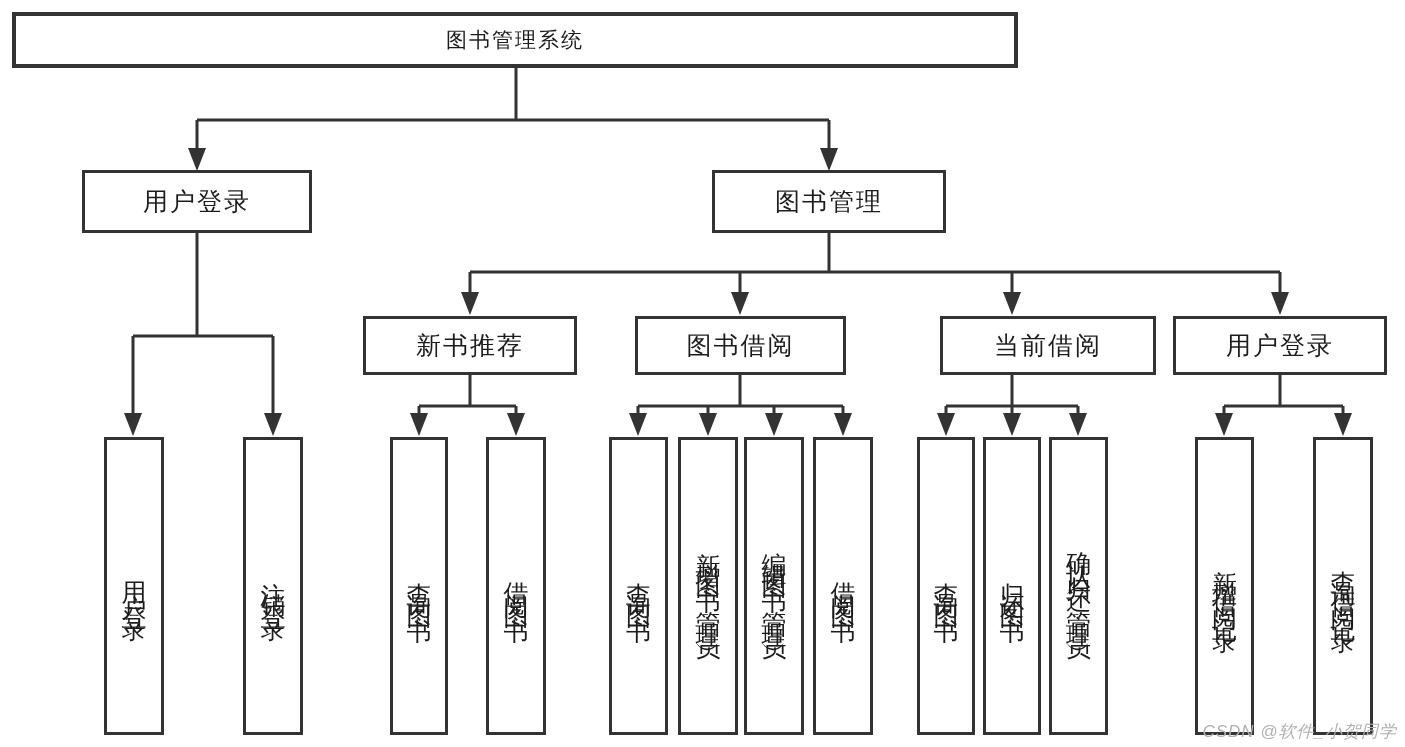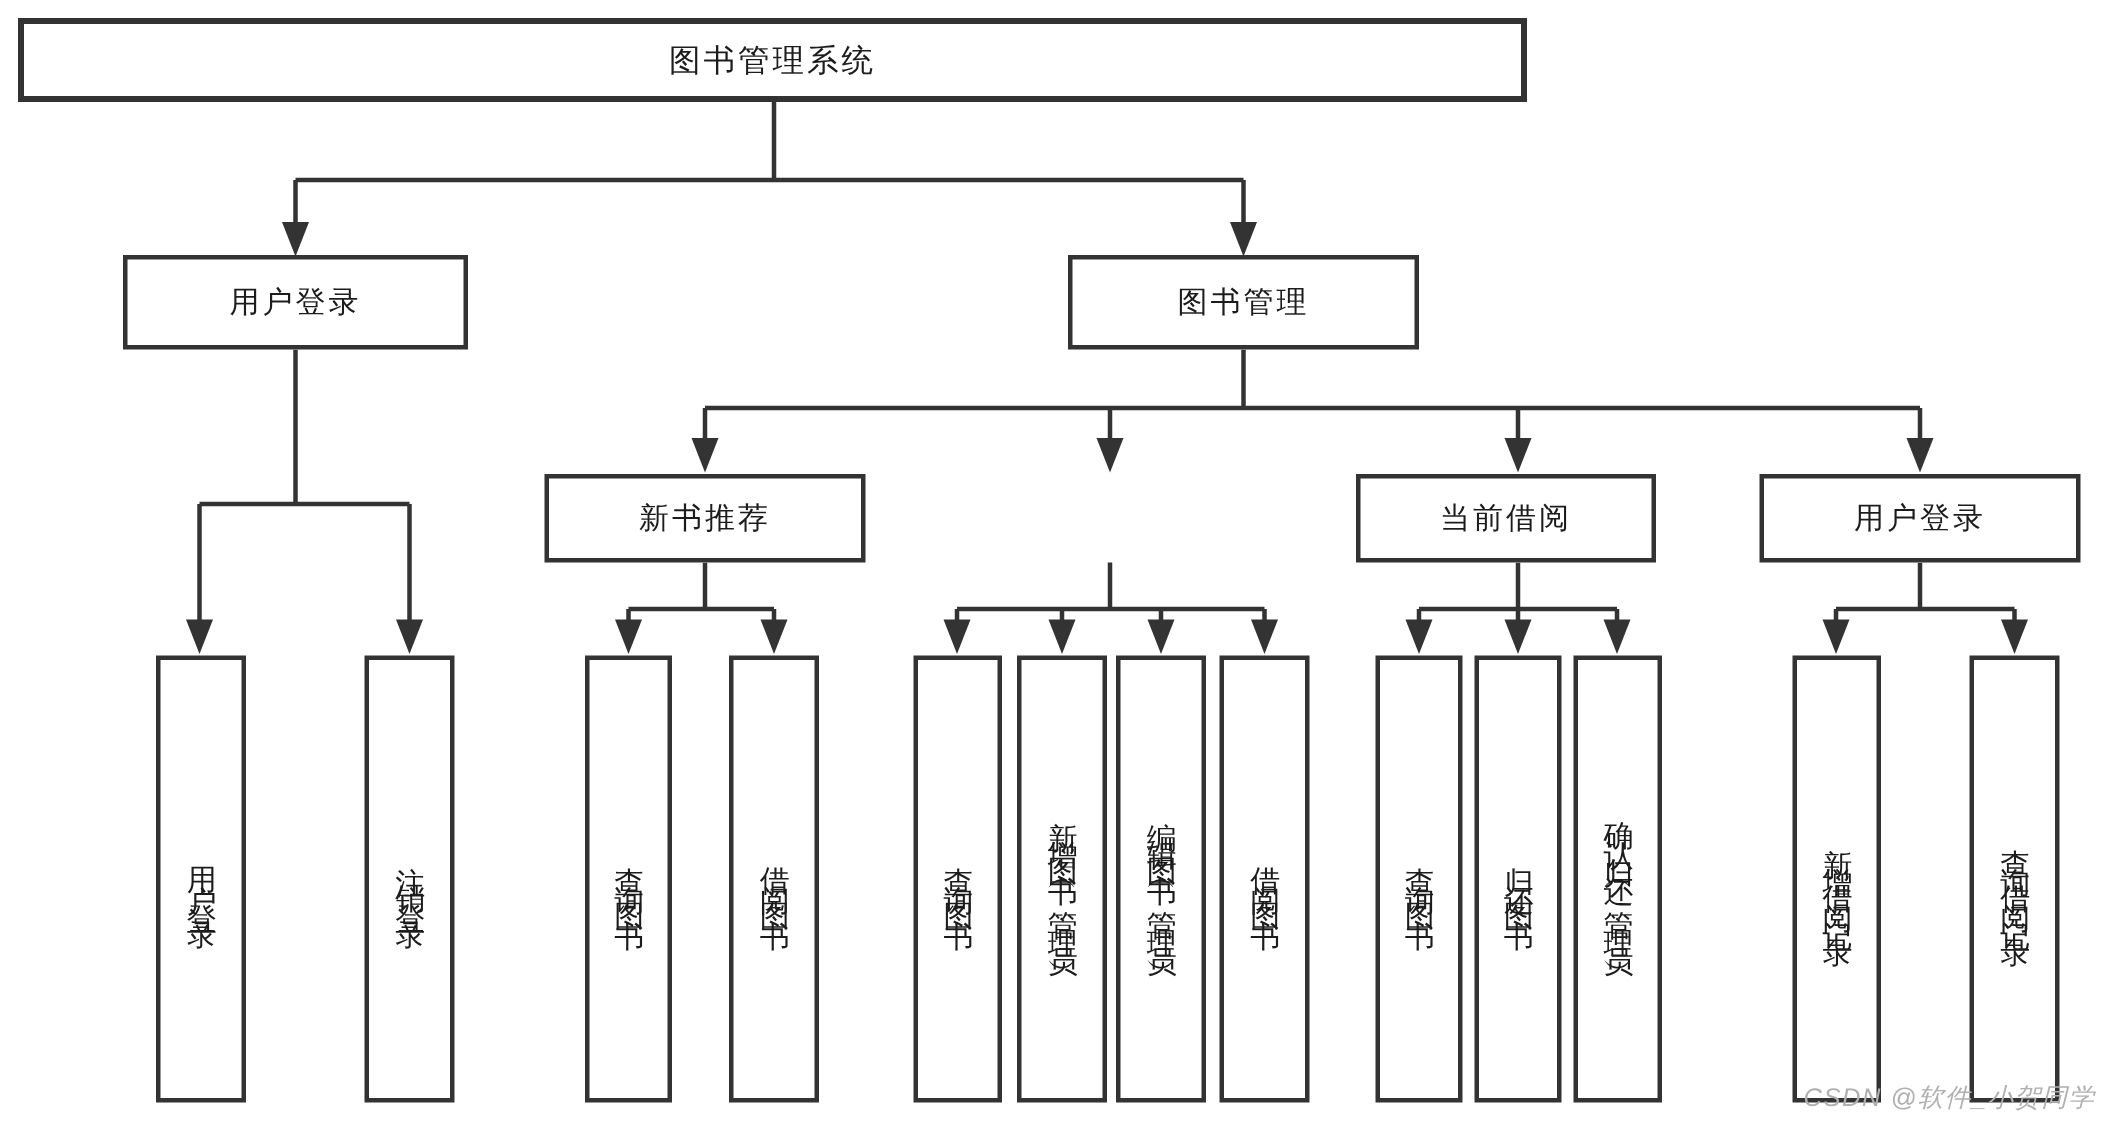--- a/index.html
+++ b/index.html
@@ -25,21 +25,21 @@
   }
   .box {
     position: absolute;
     box-sizing: border-box;
     border: 3px solid #333333;
     background: #ffffff;
     display: flex;
     align-items: center;
     justify-content: center;
     color: #1c1c1c;
-    font-size: 20px;
+    font-size: 25px;
     letter-spacing: 2px;
     z-index: 2;
     text-align: center;
   }
   .box.root {
     border-width: 4px;
     font-size: 21px;
   }
   .box.leaf span {
     writing-mode: vertical-rl;
@@ -119,21 +119,24 @@
   <div class="box" style="left:82px; top:170px; width:230px; height:63px;">
     <span>用户登录</span>
   </div>
   <div class="box" style="left:712px; top:170px; width:234px; height:63px;">
     <span>图书管理</span>
   </div>
 
   <div class="box" style="left:363px; top:316px; width:214px; height:59px;">
     <span>新书推荐</span>
   </div>
-  <div class="box" style="left:904px; top:316px; width:200px; height:59px;">
+  <div class="box" style="left:635px; top:316px; width:211px; height:59px;">
+    <span>图书借阅</span>
+  </div>
+  <div class="box" style="left:940px; top:316px; width:216px; height:59px;">
     <span>当前借阅</span>
   </div>
   <div class="box" style="left:1173px; top:316px; width:214px; height:59px;">
     <span>用户登录</span>
   </div>
 
   <div class="box leaf" style="left:104px; top:437px; width:60px; height:298px;">
     <span>用户登录</span>
   </div>
   <div class="box leaf" style="left:243px; top:437px; width:60px; height:298px;">

